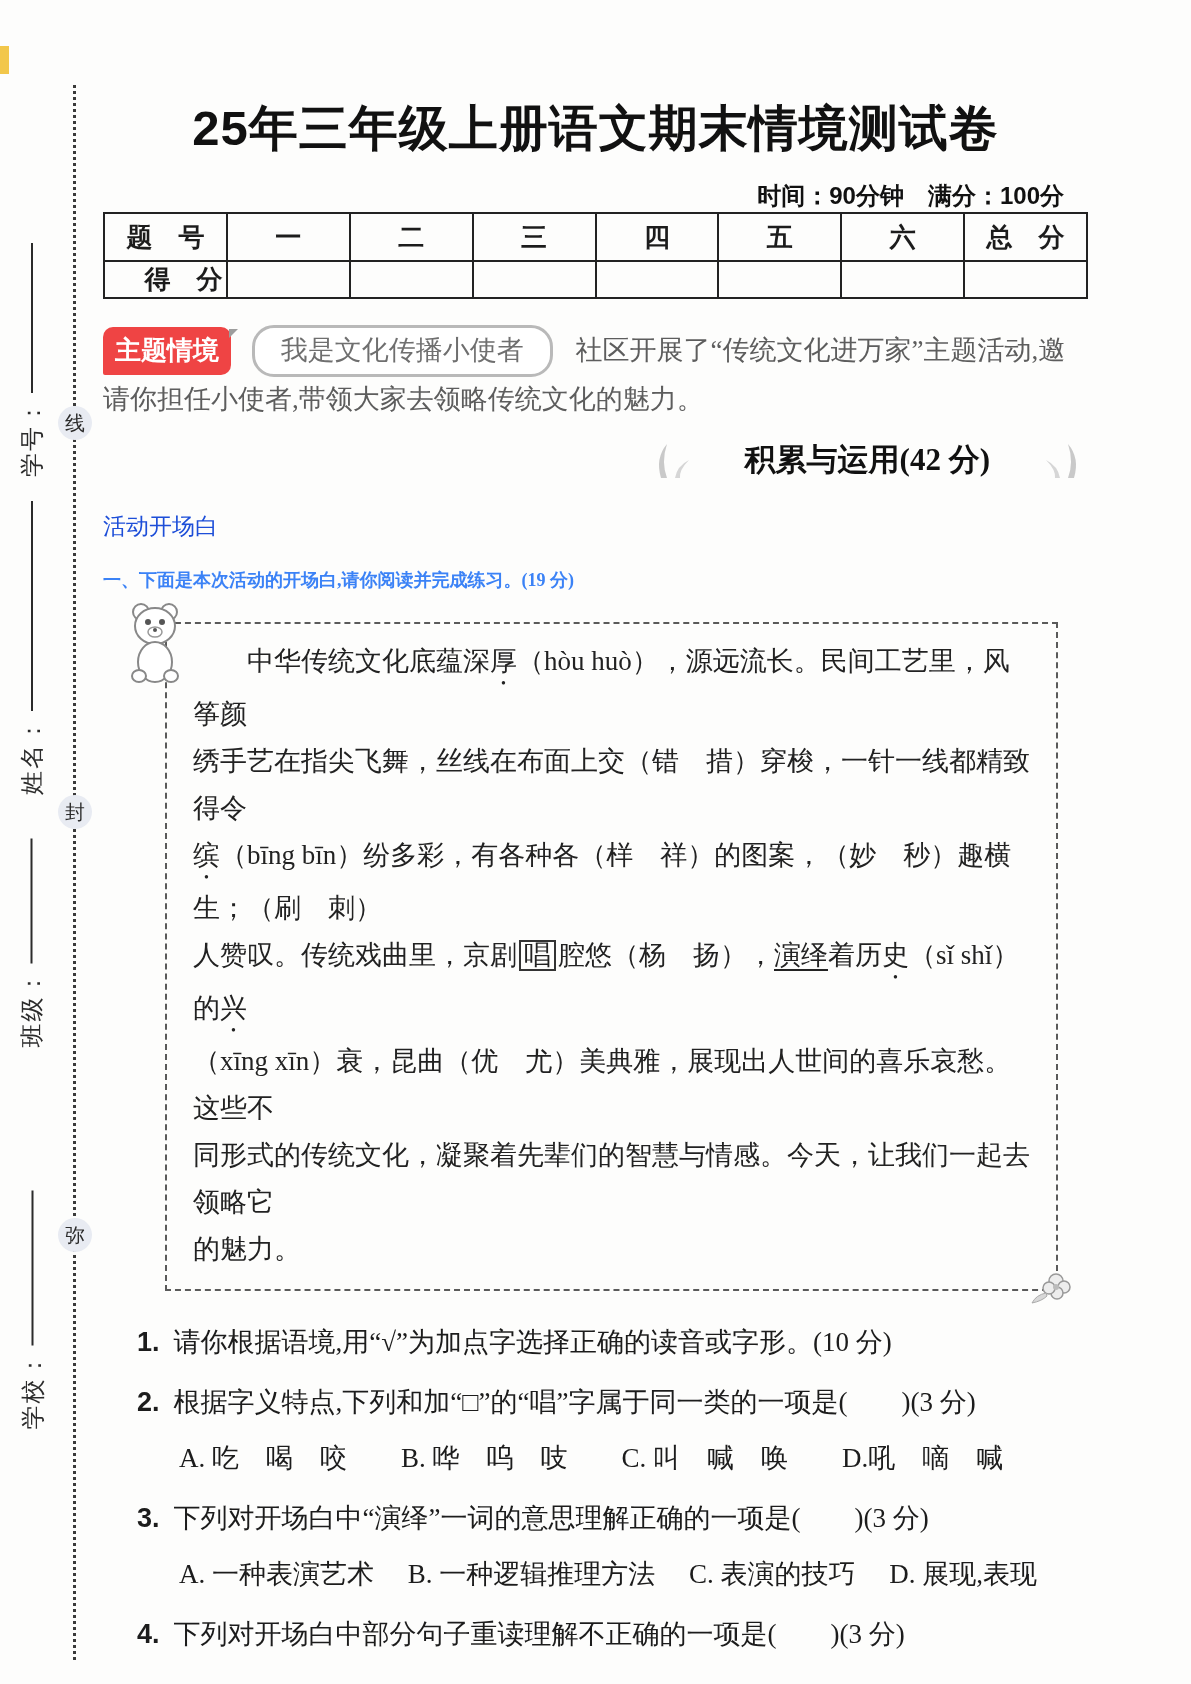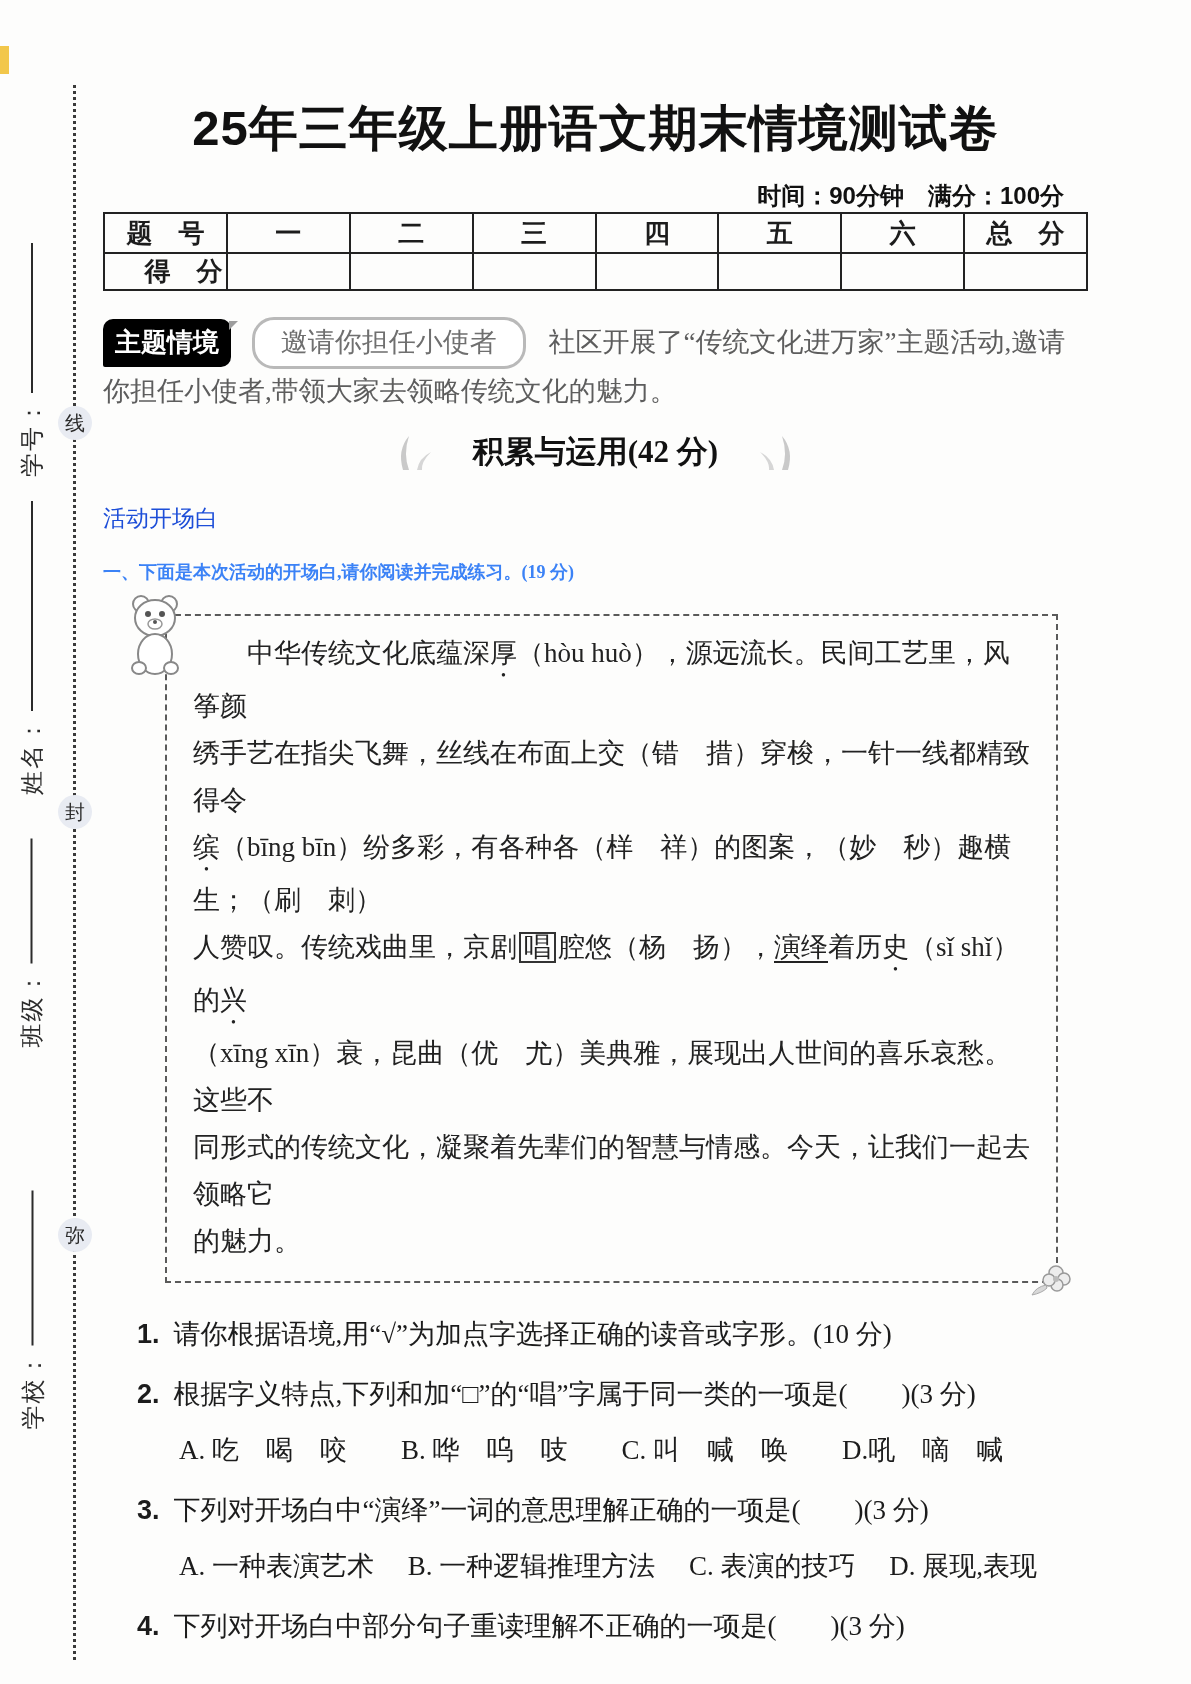--- a/index.html
+++ b/index.html
@@ -22,34 +22,34 @@
   
   .content { position:absolute; left:103px; top:88px; width:985px; }
 
   .paper-title { text-align:center; font-family:"Liberation Sans", sans-serif;
     font-weight:bold; font-size:49px; letter-spacing:1px; color:#111; margin-top:8px; }
   .meta { text-align:right; font-family:"Liberation Sans", sans-serif; font-weight:bold;
     font-size:24px; margin:18px 24px 0 0; color:#111; }
 
   table.score { width:100%; border-collapse:collapse; table-layout:fixed;
     font-family:"Liberation Sans", sans-serif; font-weight:bold; font-size:26px; }
-  table.score td { border:2px solid #222; text-align:center; height:40px; }
+  table.score td { border:2px solid #222; text-align:center; height:48px; }
   table.score tr.score-row td { height:37px;padding-left:36px; }
 
   
   .theme-p { margin-top:26px; font-size:27px; line-height:44px; color:#5d5d5d; }
-  .badge-theme { display:inline-block; background:#000000; color:#fff;
+  .badge-theme { display:inline-block; background:#ef4444; color:#fff;
     font-family:"Liberation Sans", sans-serif; font-weight:bold; font-size:26px;
     padding:1px 12px 3px; border-radius:10px 10px 10px 2px; position:relative; margin-right:14px; }
   .badge-theme::after { content:""; position:absolute; right:-7px; top:2px; width:0; height:0;
     border-left:9px solid #9d9d9d; border-bottom:9px solid transparent; }
   .pill { display:inline-block; border:3px solid #b9b9b9; border-radius:22px; color:#6f6f6f;
     font-size:27px; padding:0 26px 2px; margin-right:16px; background:#fff; }
 
-  .section-title { display:flex; align-items:center; justify-content:center; gap:32px;
+  .section-title { display:flex; align-items:center; justify-content:flex-end; gap:46px;
     margin-top:18px; }
   .section-title .st-text { font-weight:bold; font-size:31px; color:#111; }
   .swoosh { width:52px; height:40px; }
 
   .sub-label { color:#1d4ed8; font-size:23px; margin-top:30px; }
 
   .part-head { font-weight:bold; font-size:18px; margin-top:26px; color:#3b82f6; }
 
   
   .passage-wrap { position:relative; margin:30px 0 0 62px; width:893px; }
@@ -124,21 +124,21 @@
         <td></td>
         <td></td>
         <td></td>
         <td></td>
       </tr>
     </tbody>
       </table>
 
     <p class="theme-p">
       <span class="badge-theme">主题情境</span>
-      <span class="pill">邀请你担任小使者</span>
+      <span class="pill">我是文化传播小使者</span>
       <span>社区开展了“传统文化进万家”主题活动,邀请你担任小使者,带领大家去领略传统文化的魅力。</span>
     </p>
 
     <div class="section-title">
       <svg class="swoosh" viewBox="0 0 52 40">
         <path d="M14 38 Q8 18 20 4 Q14 22 20 38 Z" fill="#c9c9c9"></path>
         <path d="M28 38 Q30 26 42 20 Q32 30 33 38 Z" fill="#d6d6d6"></path>
       </svg>
       <span class="st-text">积累与运用(42 分)</span>
       <svg class="swoosh" viewBox="0 0 52 40">

